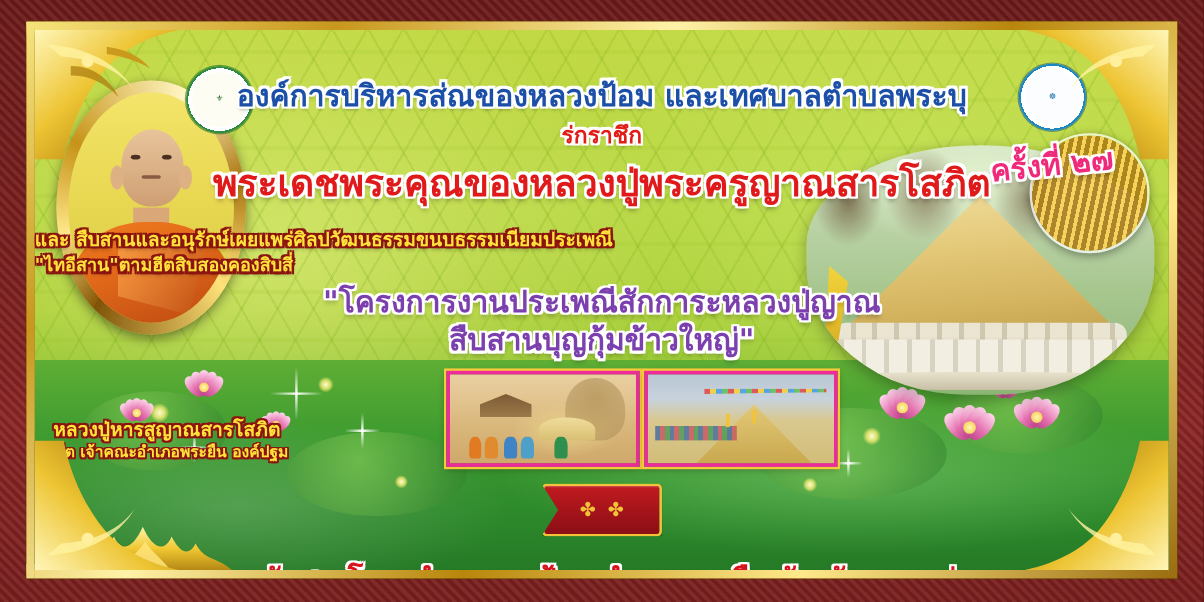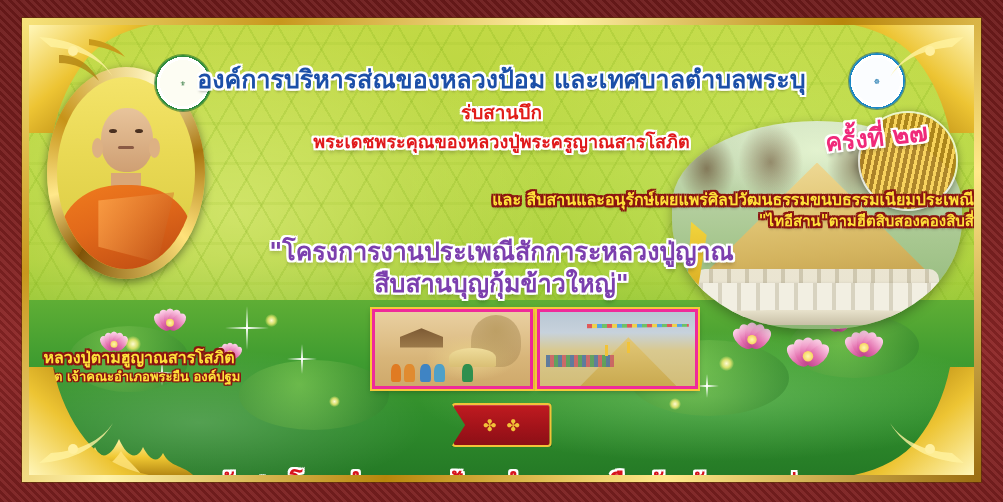--- a/index.html
+++ b/index.html
@@ -129,27 +129,27 @@
       0 -2px 0 #fff,0 2px 0 #fff,-2px 0 0 #fff,2px 0 0 #fff,
       0 3px 3px rgba(0,0,0,.35);
   }
   .hdr-sub{
     position:absolute;left:0;right:0;top:72px;text-align:center;font-size:19px;
     color:#e11d18;
     text-shadow:-2px -2px 0 #fff,2px -2px 0 #fff,-2px 2px 0 #fff,2px 2px 0 #fff,
       0 -2px 0 #fff,0 2px 0 #fff,-2px 0 0 #fff,2px 0 0 #fff, 0 3px 3px rgba(0,0,0,.3);
   }
   .hdr-red{
-    position:absolute;left:0;right:0;top:102px;text-align:center;font-size:18px;
+    position:absolute;left:0;right:0;top:102px;text-align:center;font-size:31px;
     color:#e0191b;
     text-shadow:-2px -2px 0 #fff,2px -2px 0 #fff,-2px 2px 0 #fff,2px 2px 0 #fff,
       0 -2px 0 #fff,0 2px 0 #fff,-2px 0 0 #fff,2px 0 0 #fff, 0 4px 4px rgba(0,0,0,.35);
   }
   .line-yellow{
-    position:absolute;left:0;right:0;text-align:right;font-size:16px;color:#ffe23a;
+    position:absolute;left:0;right:0;text-align:left;font-size:16px;color:#ffe23a;
     text-shadow:-2px -2px 0 #8b1410,2px -2px 0 #8b1410,-2px 2px 0 #8b1410,2px 2px 0 #8b1410,
       0 -2px 0 #8b1410,0 2px 0 #8b1410,-2px 0 0 #8b1410,2px 0 0 #8b1410,0 3px 3px rgba(0,0,0,.3);
   }
   .ly1{top:162px;} .ly2{top:184px;font-size:15px;}
   .line-purple{
     position:absolute;left:0;right:0;text-align:center;font-size:25px;color:#7c3fae;
     text-shadow:-2px -2px 0 #fff,2px -2px 0 #fff,-2px 2px 0 #fff,2px 2px 0 #fff,
       0 -2px 0 #fff,0 2px 0 #fff,-2px 0 0 #fff,2px 0 0 #fff,0 4px 4px rgba(0,0,0,.3);
   }
   .lp1{top:206px;} .lp2{top:238px;}
@@ -398,32 +398,32 @@
     </div>
 
     <div class="logo logo-left">
       <span class="seal-c">⚜</span>
     </div>
     <div class="logo logo-right">
       <span class="seal-c">☸</span>
     </div>
 
     <div class="thai hdr-main">องค์การบริหารส่ณของหลวงป้อม และเทศบาลตำบลพระบุ</div>
-    <div class="thai hdr-sub">ร่บสานบึก</div>
+    <div class="thai hdr-sub">ร่กราชึก</div>
     <div class="thai hdr-red">พระเดชพระคุณของหลวงปู่พระครูญาณสารโสภิต</div>
 
     <div class="thai line-yellow ly1">และ สืบสานและอนุรักษ์เผยแพร่ศิลปวัฒนธรรมขนบธรรมเนียมประเพณี</div>
     <div class="thai line-yellow ly2">"ไทอีสาน"ตามฮีตสิบสองคองสิบสี่</div>
 
     <div class="thai line-purple lp1">"โครงการงานประเพณีสักการะหลวงปู่ญาณ</div>
     <div class="thai line-purple lp2">สืบสานบุญกุ้มข้าวใหญ่"</div>
 
     <div class="thai edition">ครั้งที่ ๒๗</div>
 
-    <div class="thai monk-name">หลวงปู่ตามฮูญาณสารโสภิต</div>
+    <div class="thai monk-name">หลวงปู่หารสูญาณสารโสภิต</div>
     <div class="thai monk-role">อดีต เจ้าคณะอำเภอพระยืน องค์ปฐม</div>
 
     <div class="ribbon">
       <div class="ribbon-inner">
         <span class="rib-orn">✤</span>
         <span class="rib-orn">✤</span>
       </div>
     </div>
 
     <div class="thai venue">ณ วัดสระโนน ตำบลขามป้อม อำเภอพระยืน จังหวัดขอนแก่น</div>

